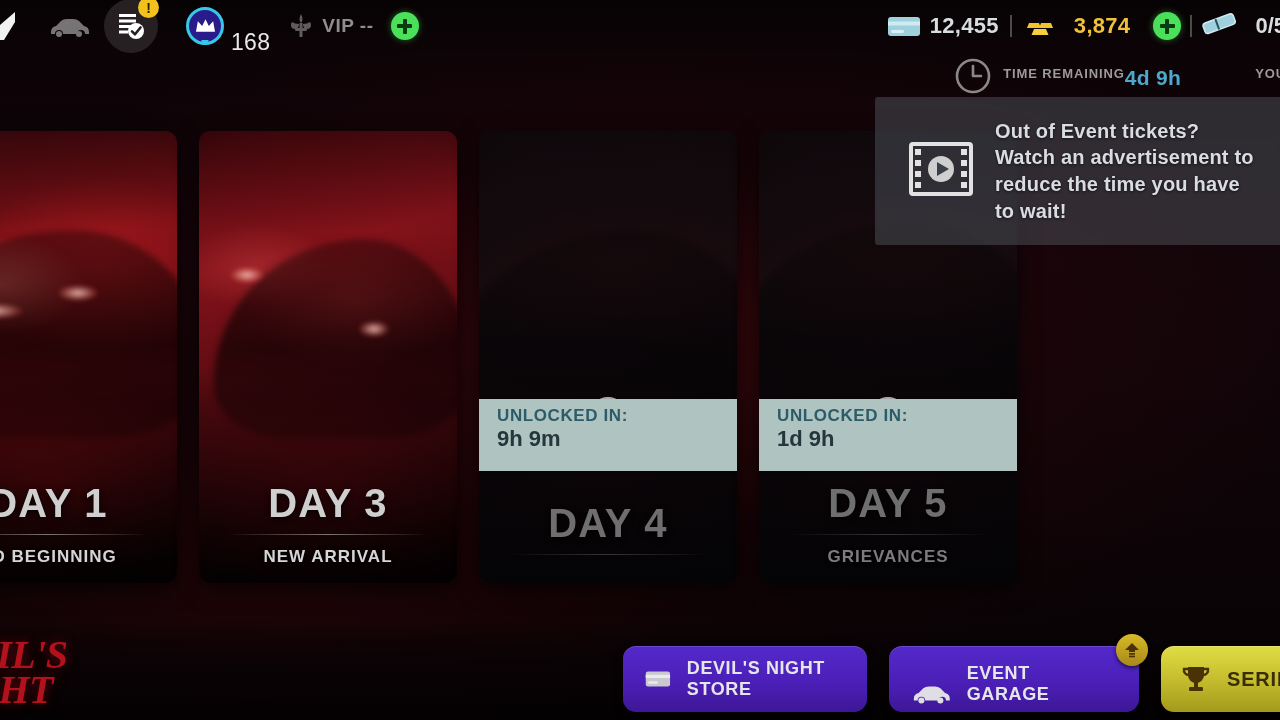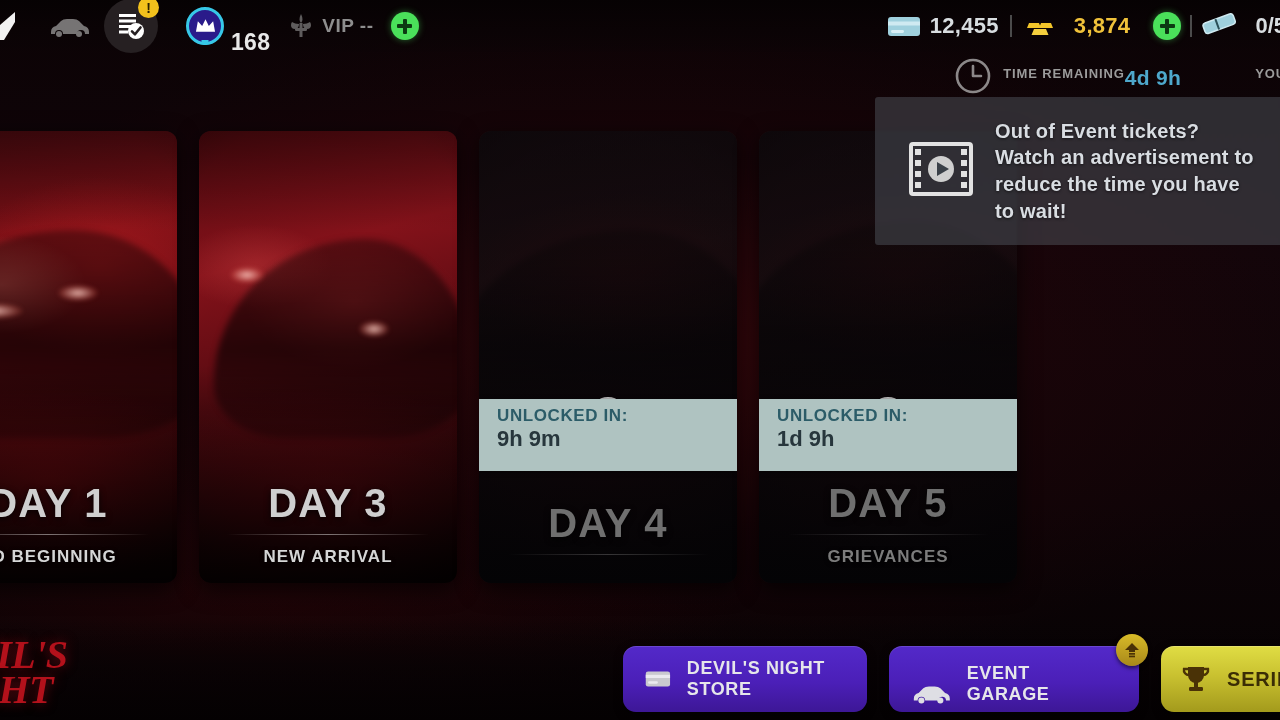--- a/index.html
+++ b/index.html
@@ -63,21 +63,21 @@
     width: 38px; height: 38px; border-radius: 50%;
     background: #2a1b8a;
     border: 3px solid #37c8e8;
     display: flex; align-items: center; justify-content: center;
     position: relative;
   }
   .crown-ring::after{
     content:""; position:absolute; bottom:-3px; left:50%; transform:translateX(-50%);
     width:7px; height:5px; background:#37c8e8; border-radius:0 0 3px 3px;
   }
-  .count-168 { font-size: 23px; font-weight: bold; color: #e8e8e8; letter-spacing: .3px; margin-top: 32px; }
+  .count-168 { font-size: 23px; font-weight: normal; color: #e8e8e8; letter-spacing: .3px; margin-top: 32px; }
   .fleur { margin-left: 12px; opacity: .55; display:flex; align-items:center;}
   .vip-label { font-size: 19px; font-weight: bold; color: #8e8e8e; letter-spacing: .5px; margin-left: 2px;}
   .plus-btn {
     width: 28px; height: 28px; border-radius: 50%;
     background: #4ae05a;
     display: flex; align-items: center; justify-content: center;
     margin-left: 10px;
     box-shadow: 0 0 7px rgba(74,224,90,.45);
   }
   .plus-btn .bar-h { position:absolute; width:15px; height:4px; background:#0c3a12; border-radius:1px;}

